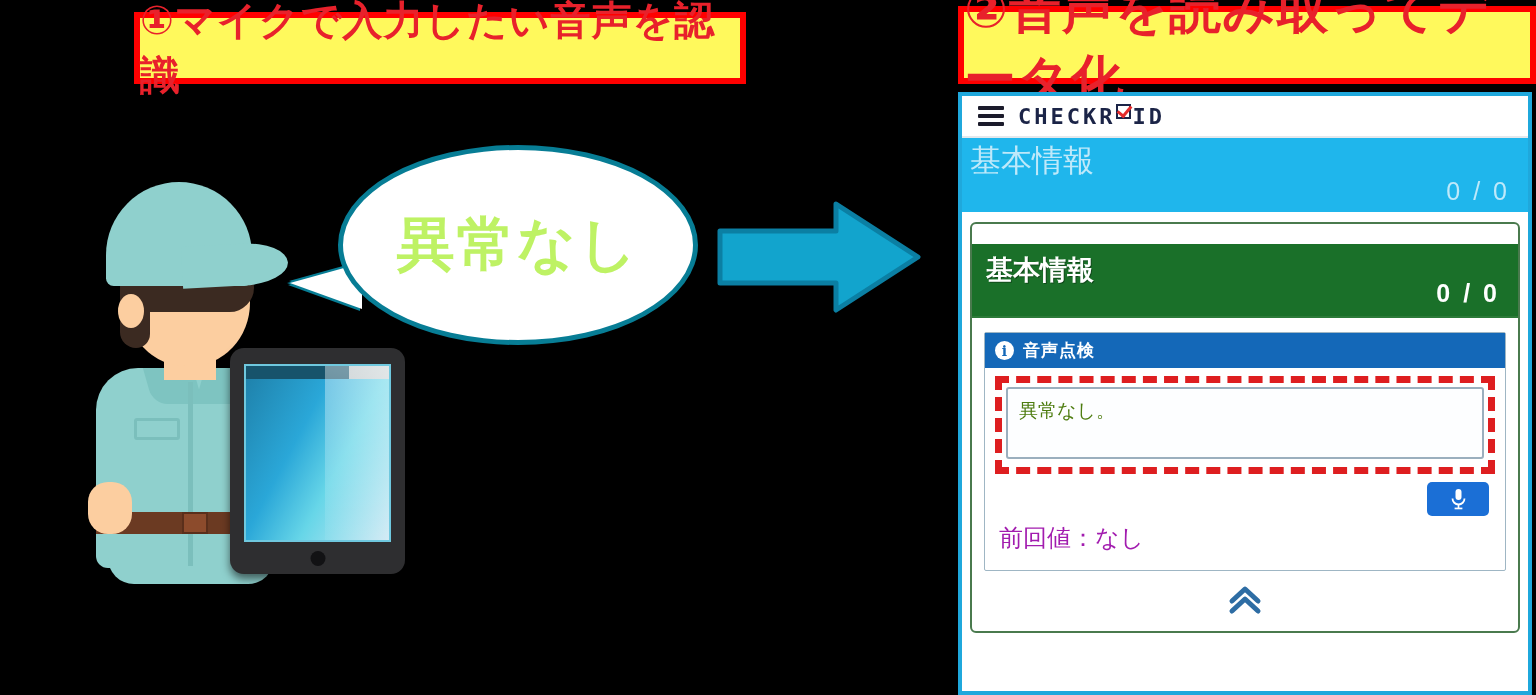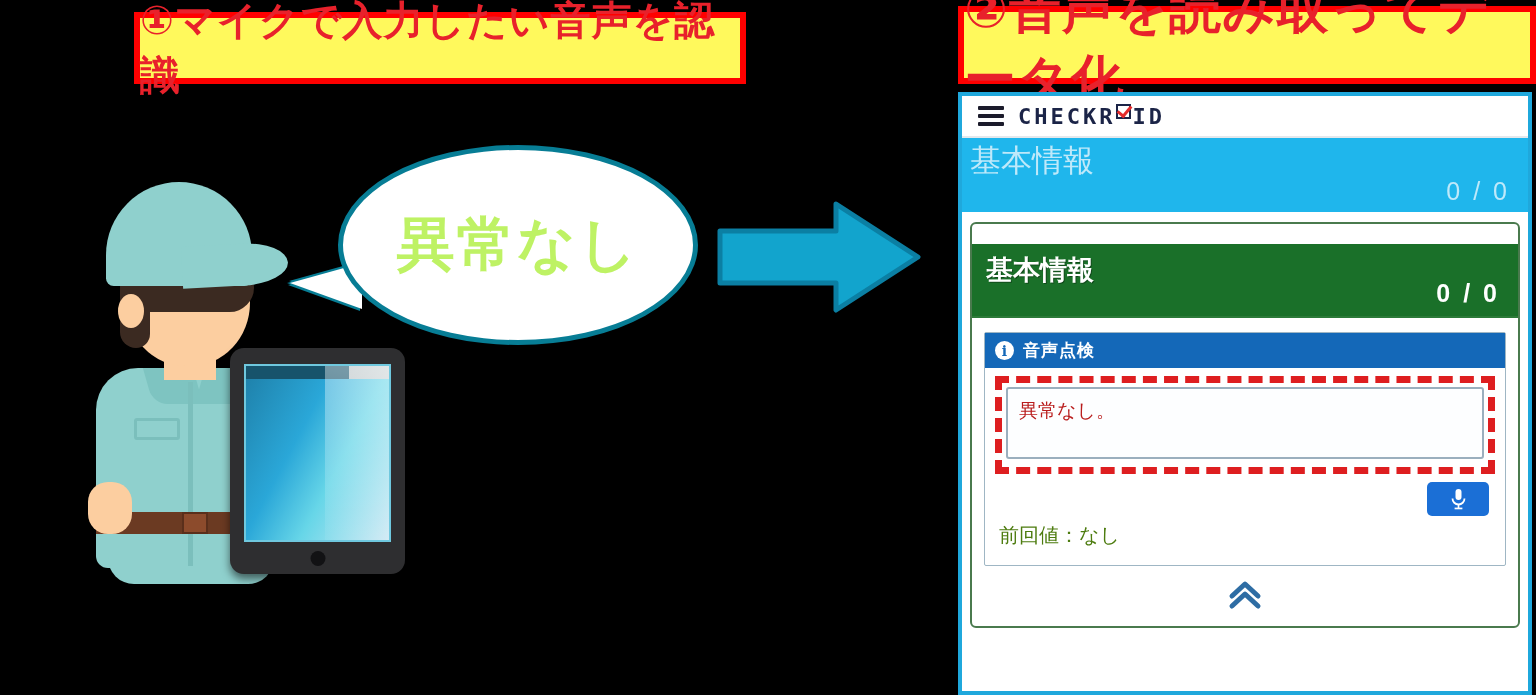--- a/index.html
+++ b/index.html
@@ -112,28 +112,28 @@
   #item-header{background:#1468B8;padding:6px 10px;display:flex;align-items:center;gap:9px;}
   #info-icon{width:19px;height:19px;border-radius:50%;background:#fff;color:#1468B8;
              font-size:14px;font-weight:700;display:flex;align-items:center;
              justify-content:center;font-family:"DejaVu Serif",serif;}
   #item-label{color:#fff;font-size:17px;font-weight:700;letter-spacing:1px;}
 
   #highlight-box{position:relative;margin:8px 10px 6px 10px;
                  border:7px dashed #DE1E20;padding:4px;box-sizing:border-box;}
   #voice-textarea{width:100%;height:72px;box-sizing:border-box;border:2px solid #9BAFBE;
                   border-radius:3px;background:#FDFEFF;padding:9px 11px;
-                  font-size:19px;color:#b91c1c;resize:none;line-height:1.4;
+                  font-size:19px;color:#4d7c0f;resize:none;line-height:1.4;
                   font-family:"Liberation Sans","DejaVu Sans",sans-serif;}
 
   #mic-row{display:flex;justify-content:flex-end;padding:2px 16px 0 0;}
   #mic-button{width:62px;height:34px;background:#1B6FD6;border-radius:5px;
               display:flex;align-items:center;justify-content:center;border:none;cursor:pointer;}
 
-  #prev-value{padding:6px 14px 16px 14px;font-size:20px;color:#4d7c0f;}
+  #prev-value{padding:6px 14px 16px 14px;font-size:24px;color:#a21caf;}
 
   #collapse-row{display:flex;align-items:center;justify-content:center;
                 padding:14px 0 16px 0;}
 </style>
 </head>
 <body>
 
 <div class="banner" id="banner-1">
   <span>①マイクで入力したい音声を認識</span>
 </div>

